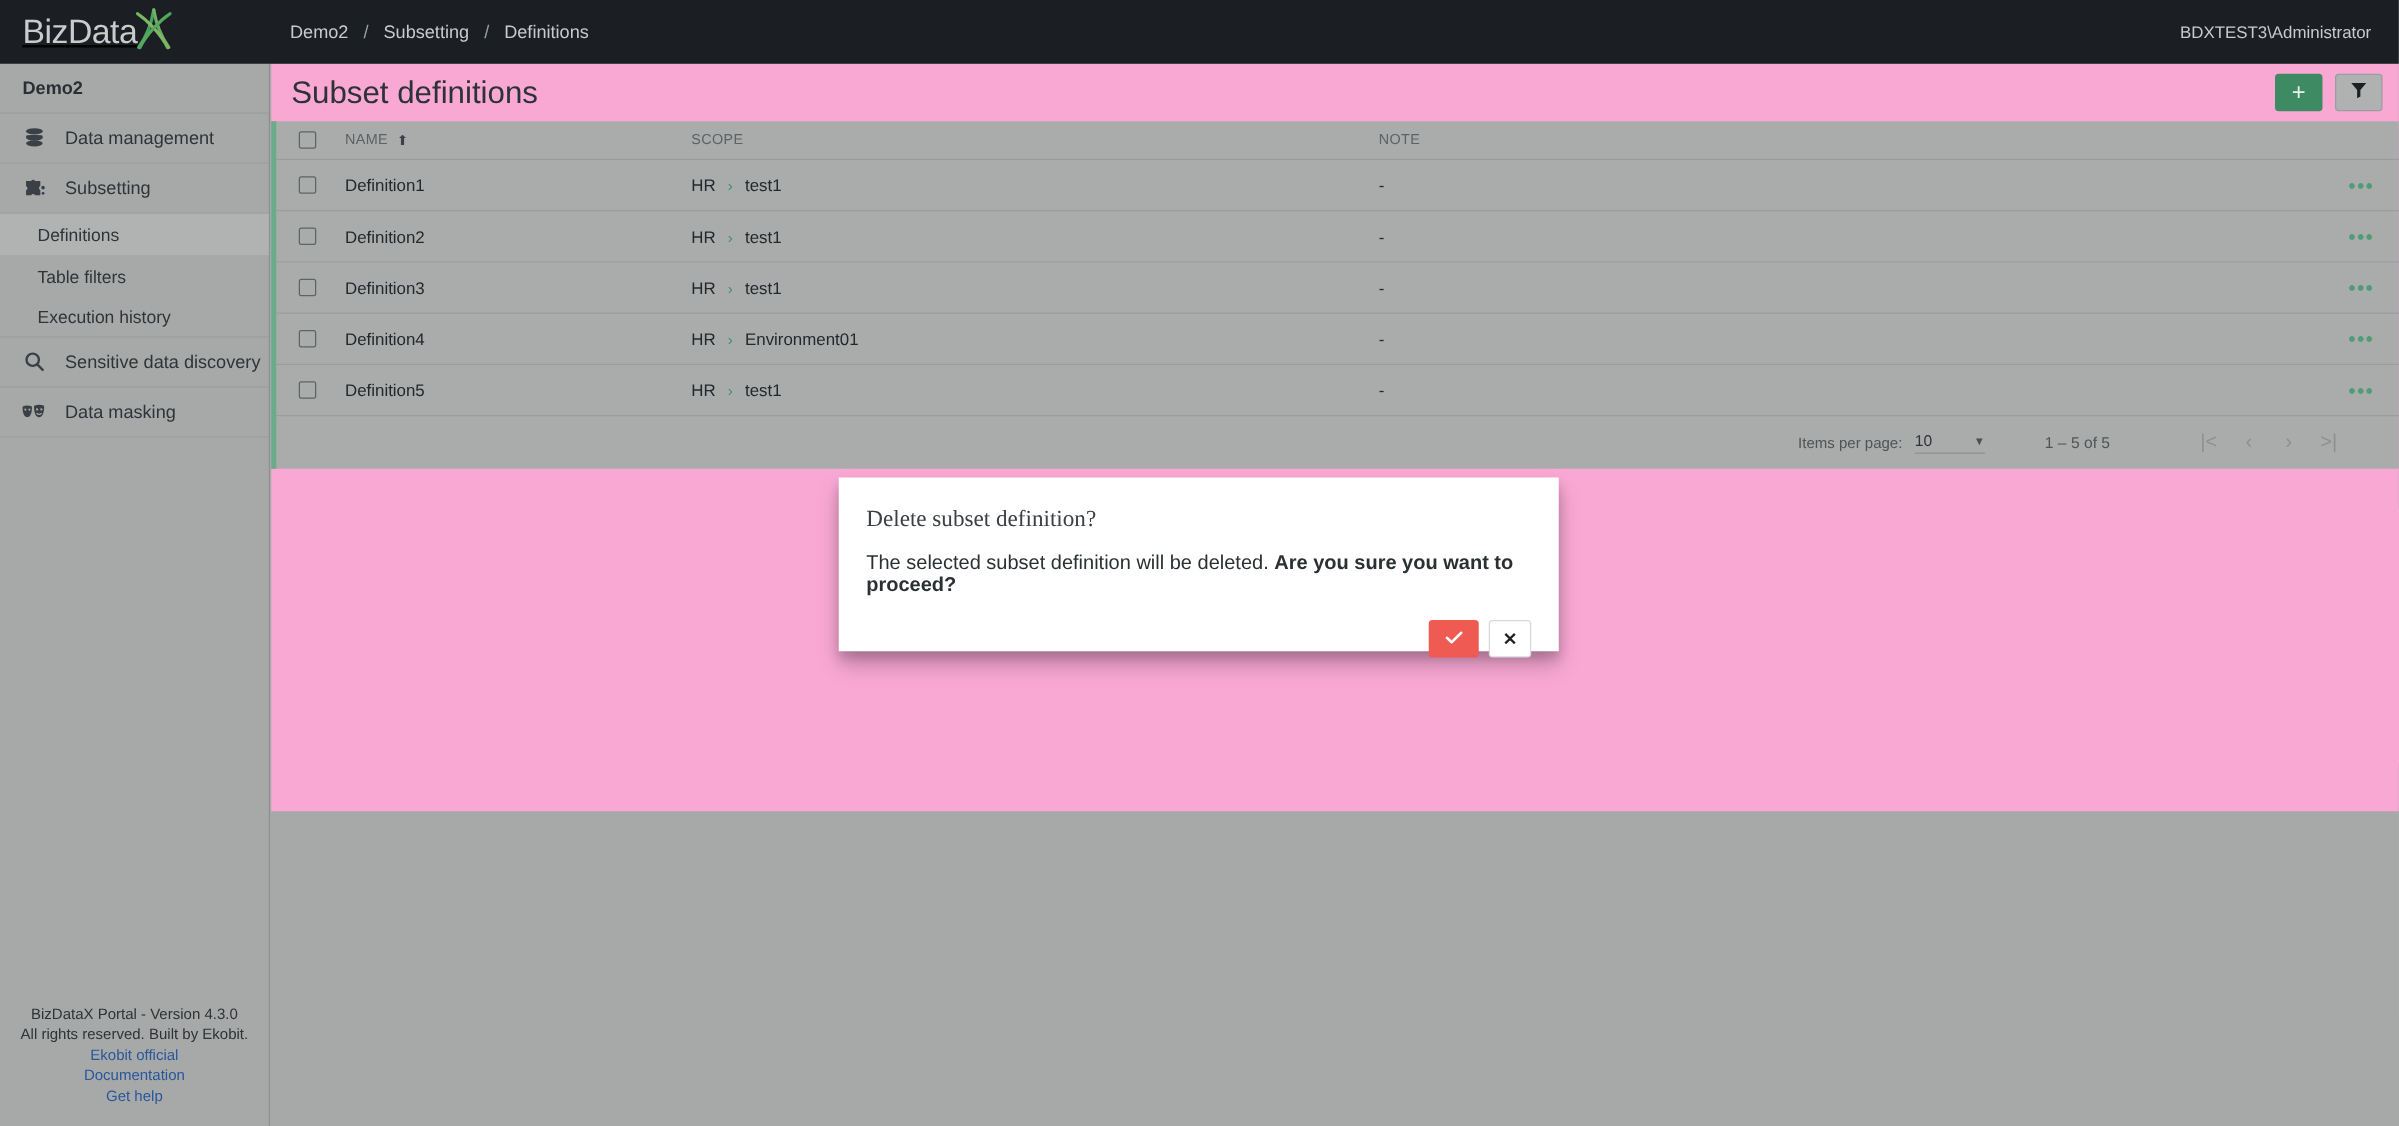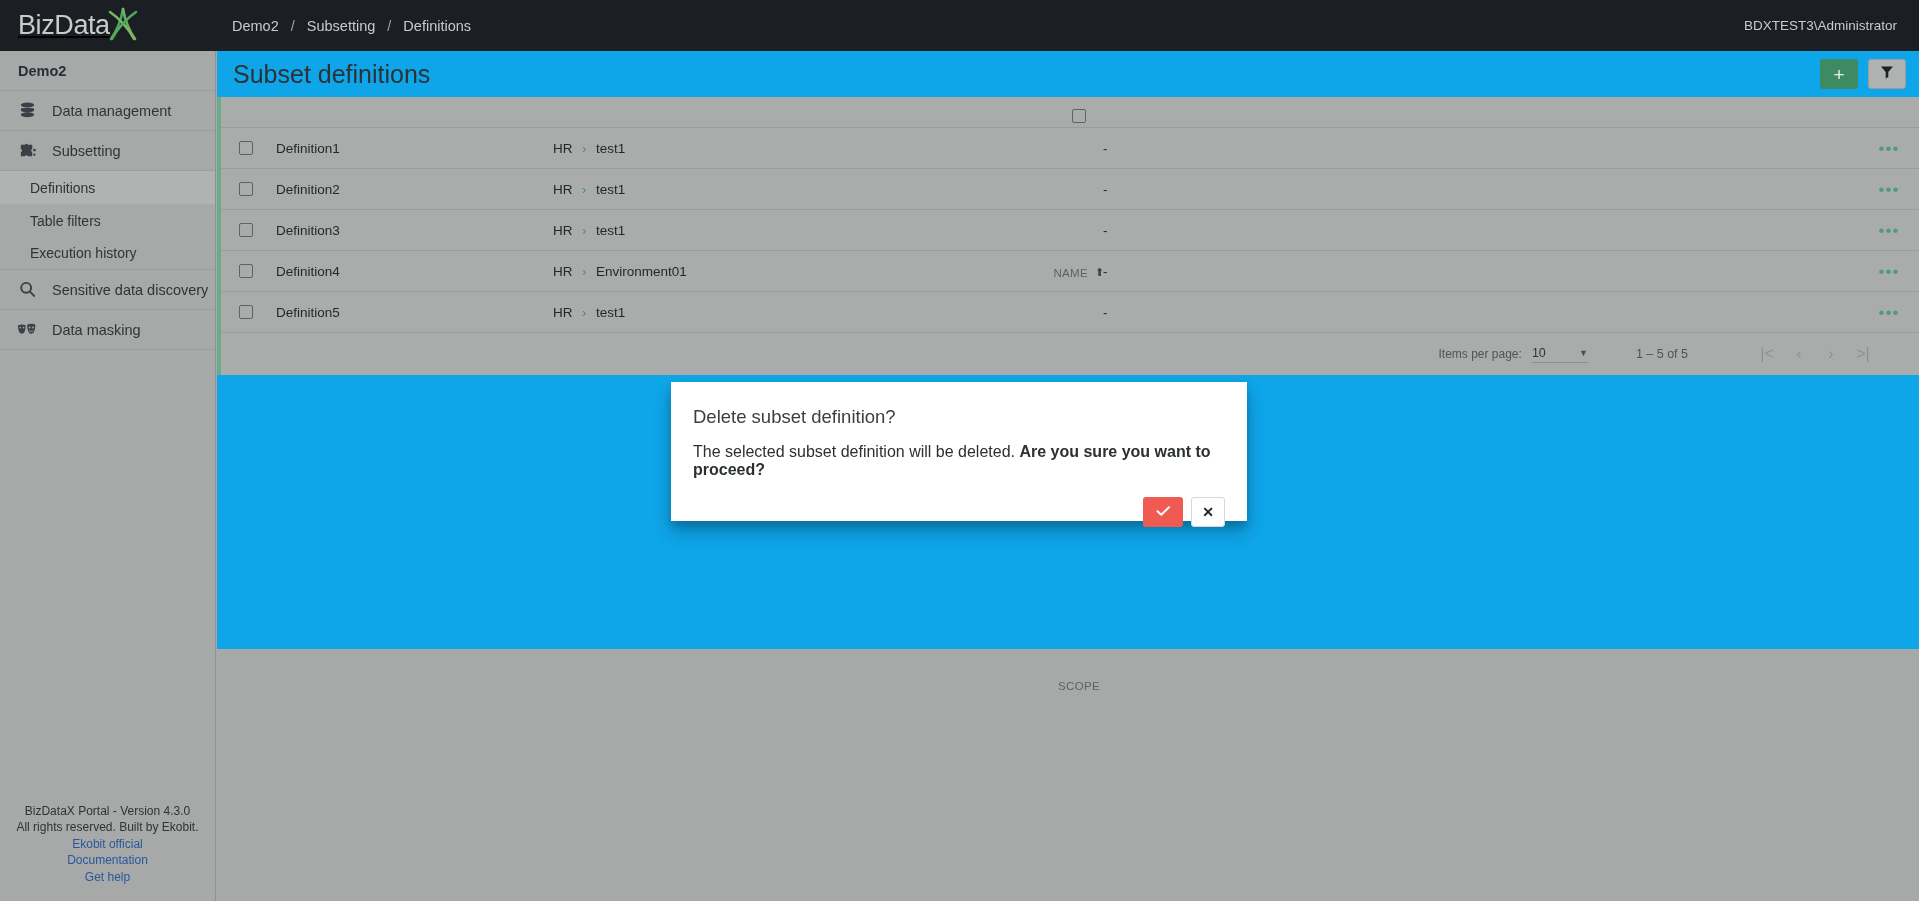--- a/index.html
+++ b/index.html
@@ -115,21 +115,21 @@
     text-decoration: none;
     display: block;
     line-height: 16.5px;
   }
 
   
   .main {
     position: absolute;
     top: 51px; left: 217px;
     width: 1702px; height: 598px;
-    background: #0ea5e9;
+    background: #f9a8d4;
   }
   .page-head {
     height: 46px;
     display: flex;
     align-items: center;
     padding: 0 13px 0 16px;
   }
   .page-title {
     font-size: 25px;
     color: #2c3236;
@@ -163,21 +163,20 @@
     background: #aaacac;
     border-left: 4px solid #6aab8a;
     position: relative;
   }
   .thead {
     display: flex;
     align-items: center;
     height: 31px;
     padding: 0 0 0 18px;
     border-bottom: 1px solid #999c9c;
-    flex-direction: column;
   }
   .th {
     font-size: 11.5px;
     color: #5c6265;
     letter-spacing: 0.3px;
     font-weight: normal;
     display: flex;
     align-items: center;
   }
   .col-chk { flex: 0 0 37px; display: flex; align-items: center; }
@@ -268,20 +267,21 @@
     background: #ffffff;
     box-shadow: 0 11px 17px rgba(0,0,0,0.22), 0 5px 8px rgba(0,0,0,0.16);
     z-index: 50;
     padding: 24px 22px 0 22px;
   }
   .dlg-title {
     font-size: 18.5px;
     color: #3b4043;
     font-weight: normal;
     margin-bottom: 15px;
+    font-family: Liberation Serif, serif;
   }
   .dlg-body {
     font-size: 16px;
     color: #2b3033;
     line-height: 18px;
   }
   .dlg-body b { font-weight: bold; }
   .dlg-actions {
     display: flex;
     justify-content: flex-end;

